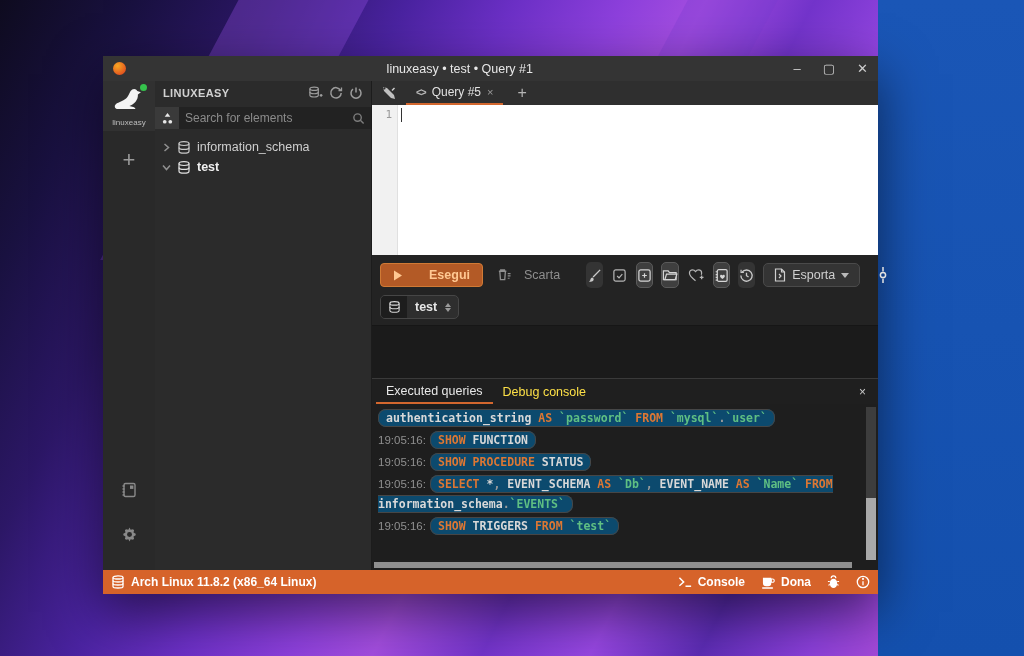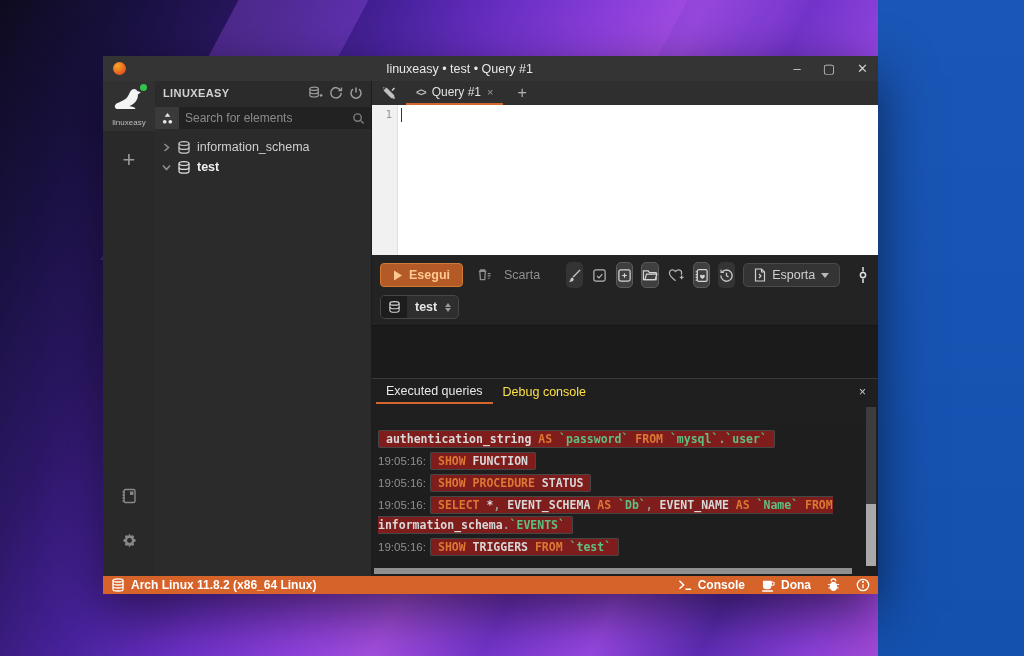--- a/index.html
+++ b/index.html
@@ -84,21 +84,21 @@
     font-family:"DejaVu Sans Mono",monospace; font-size:11px; color:#999;
     text-align:right; padding:3px 5px 0 0; }
   .editor-area { flex:1; position:relative; cursor:text; }
   .caret-line { position:absolute; left:3px; top:3px; width:1px; height:14px; background:#333; }
 
   
   .toolbar { background:#232323; padding:7px 8px 6px; flex:none; }
   .tb-row1 { display:flex; align-items:center; gap:8px; }
   .btn-run { display:flex; align-items:center; gap:6px; background:#b35a26;
     border:1px solid #d07a35; border-radius:4px; padding:4px 12px; cursor:pointer; }
-  .btn-run span { color:#ffc892; font-size:12.5px; font-weight:bold; }
+  .btn-run span { color:#ffc892; font-size:12.5px; font-weight:bold;margin-left:20px; }
   .btn-discard { display:flex; align-items:center; gap:13px; color:#8f8f8f;
     font-size:12.5px; padding:4px 6px; cursor:pointer; }
   .tb-sep { width:1px; height:14px; background:#4a4a4a; margin:0 2px; }
   .icon-btn { width:30px; height:26px; display:flex; align-items:center; justify-content:center;
     background:#343434; border:1px solid transparent; border-radius:5px; cursor:pointer; }
   .icon-btn.hl { background:#3f3f3f; border-color:#5a5a5a; }
   .icon-btn.plain { background:transparent; }
   .btn-export { display:flex; align-items:center; gap:6px; background:#343434;
     border:1px solid #4a4a4a; border-radius:5px; padding:4px 10px; cursor:pointer;
     font-size:12.5px; color:#cfcfcf; }
@@ -114,46 +114,46 @@
   .updown { display:flex; flex-direction:column; margin-right:7px; gap:1px; }
   .updown i { width:0; height:0; border-left:3.5px solid transparent; border-right:3.5px solid transparent; }
   .updown .u { border-bottom:4px solid #9a9a9a; }
   .updown .d { border-top:4px solid #9a9a9a; }
 
   .results-empty { height:53px; background:#1b1b1b; flex:none;
     border-top:1px solid #161616; }
 
   
   .console { flex:1; background:#1f1f1f; border-top:1px solid #3a3a3a;
-    display:flex; flex-direction:column; min-height:0; position:relative;gap:21px; }
+    display:flex; flex-direction:column; min-height:0; position:relative; }
   .con-tabs { height:25px; display:flex; align-items:stretch; padding:0 4px; flex:none; }
   .con-tab { display:flex; align-items:center; padding:0 10px; font-size:12.5px;
     color:#fde047; cursor:pointer; }
   .con-tab.active { color:#e8e8e8; border-bottom:2px solid #d3672e; }
   .con-close { margin-left:auto; align-self:center; font-size:12px; color:#c9c9c9;
     padding:0 8px; cursor:pointer; }
   .log { flex:1; overflow:hidden; background:#1e1e1e; padding:2px 18px 2px 6px; }
   .log-entry { margin:2px 0; line-height:20px; font-size:11.5px; }
   .log-time { color:#8f8f8f; font-size:11.5px; margin-right:4px; }
-  .log-pill { background:#7f1d1d; border:1px solid #464646; border-radius:2px;
+  .log-pill { background:#0c4a6e; border:1px solid #464646; border-radius:8px;
     padding:1px 7px; font-family:"DejaVu Sans Mono",monospace; font-size:11.5px;
     font-weight:bold; }
   .tk-kw { color:#dd7733; }
   .tk-id { color:#d8d8d8; }
   .tk-str { color:#5fbf83; }
   .tk-pt { color:#9a9a9a; }
   .vscroll { position:absolute; right:2px; top:28px; bottom:10px; width:10px;
     background:#3d3d3d; }
   .vthumb { position:absolute; left:0; bottom:0; width:10px; height:62px; background:#a9a9a9;
     cursor:grab; }
   .hscroll { position:absolute; left:2px; right:16px; bottom:2px; height:6px; }
   .hthumb { width:98%; height:6px; background:#8f8f8f; cursor:grab; }
 
   
-  .statusbar { height:18px; background:#d6632a; display:flex; align-items:center;
+  .statusbar { height:24px; background:#d6632a; display:flex; align-items:center;
     padding:0 8px; gap:6px; color:#fff; flex:none; }
   .sb-left { display:flex; align-items:center; gap:6px; font-size:12px; font-weight:bold; }
   .sb-right { margin-left:auto; display:flex; align-items:center; gap:16px; }
   .sb-item { display:flex; align-items:center; gap:5px; font-size:12px; font-weight:bold;
     cursor:pointer; }
   svg { display:block; }
 </style>
 </head>
 <body>
 
@@ -280,21 +280,21 @@
       <div class="tabstrip">
         <div class="wrench-btn">
           <svg width="16" height="16" viewBox="0 0 16 16" fill="#d0d0d0">
               <path d="M2 2l4 1 7 7 1 4-4-1-7-7z" opacity=".9"></path>
               <path d="M13 2.5l-2.5 2.5 1 1L14 3.5z"></path>
               <circle cx="3.4" cy="3.4" r="1.1" fill="#2f2f2f"></circle>
             </svg>
         </div>
         <div class="qtab">
           <span class="code-glyph">&lt;&gt;</span>
-          <span class="qtab-label">Query #1</span>
+          <span class="qtab-label">Query #5</span>
           <span class="qtab-close">×</span>
         </div>
         <div class="tab-add">+</div>
       </div>
 
       <div class="editor">
         <div class="gutter">1</div>
         <div class="editor-area">
           <div class="caret-line"></div>
         </div>

